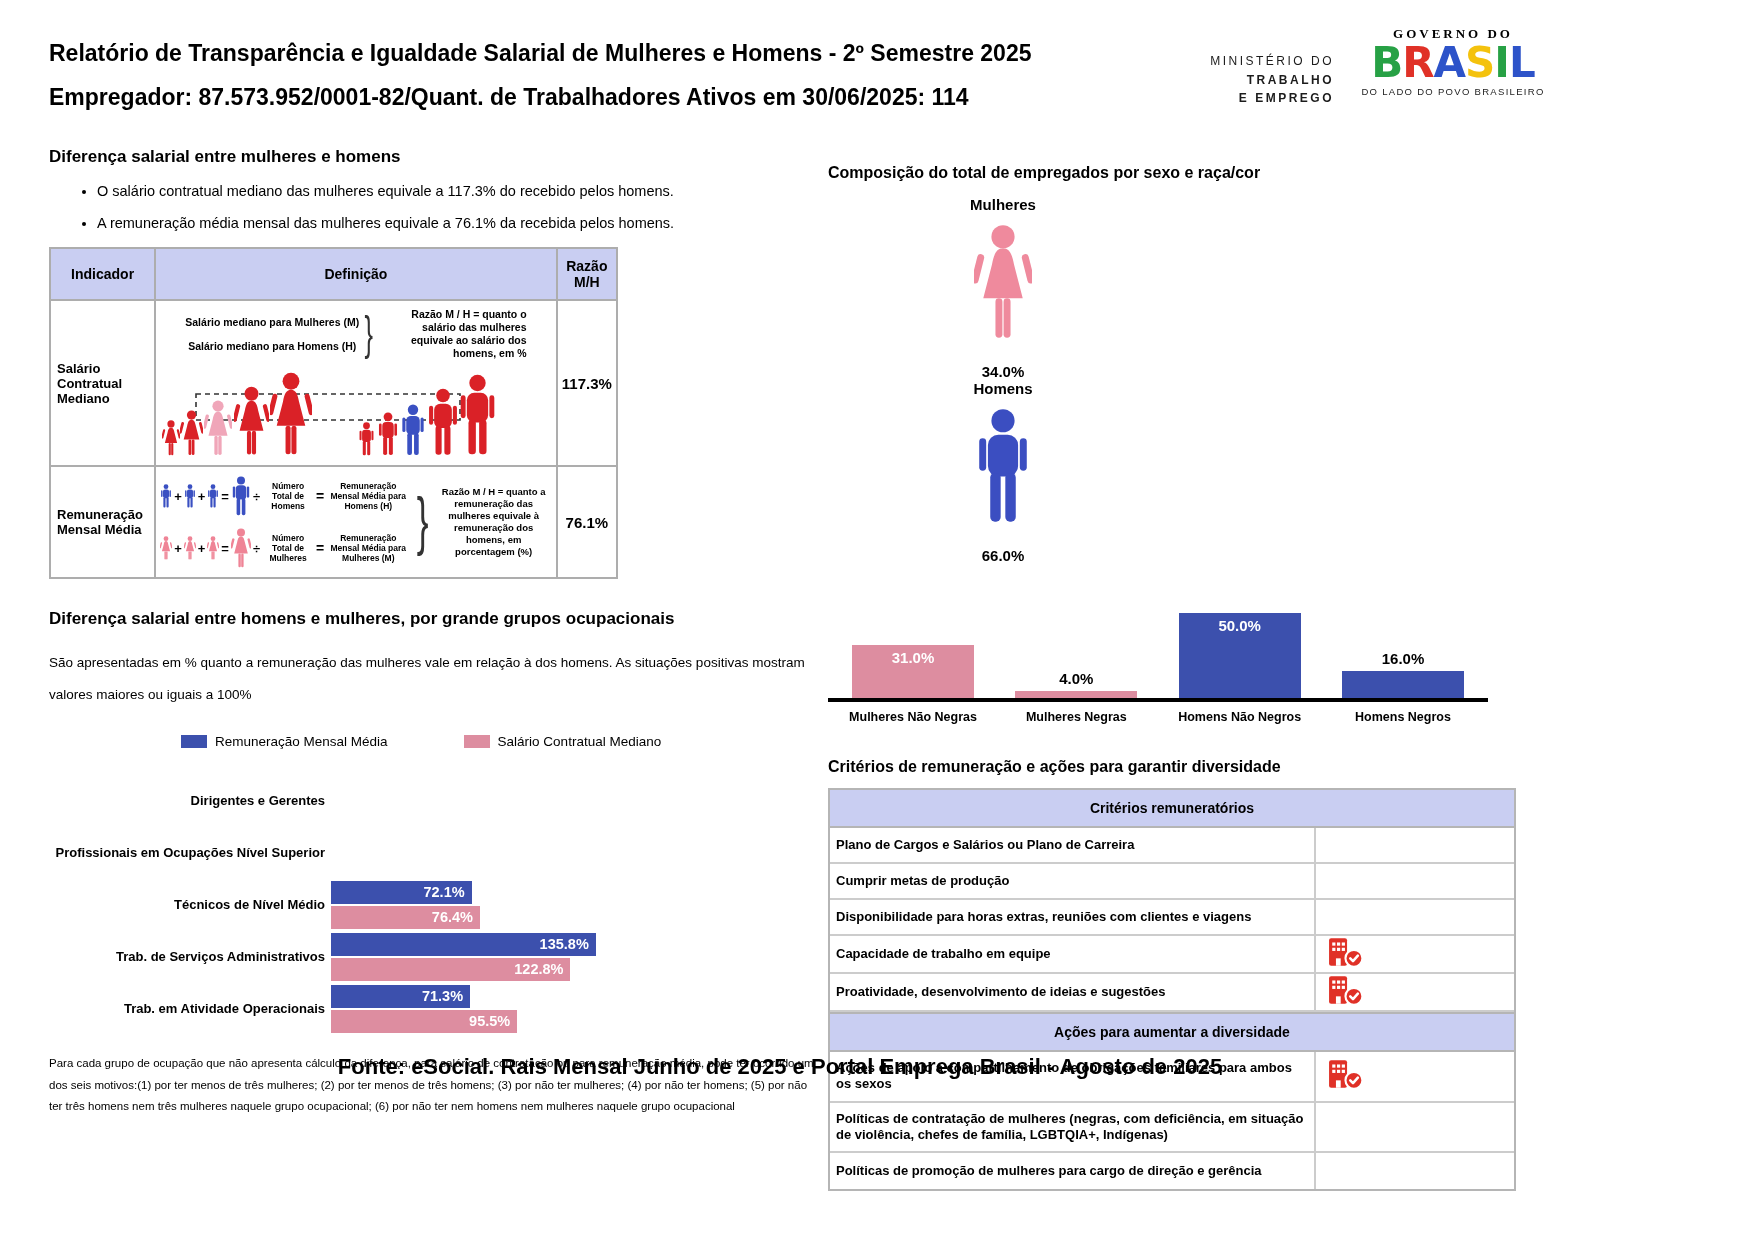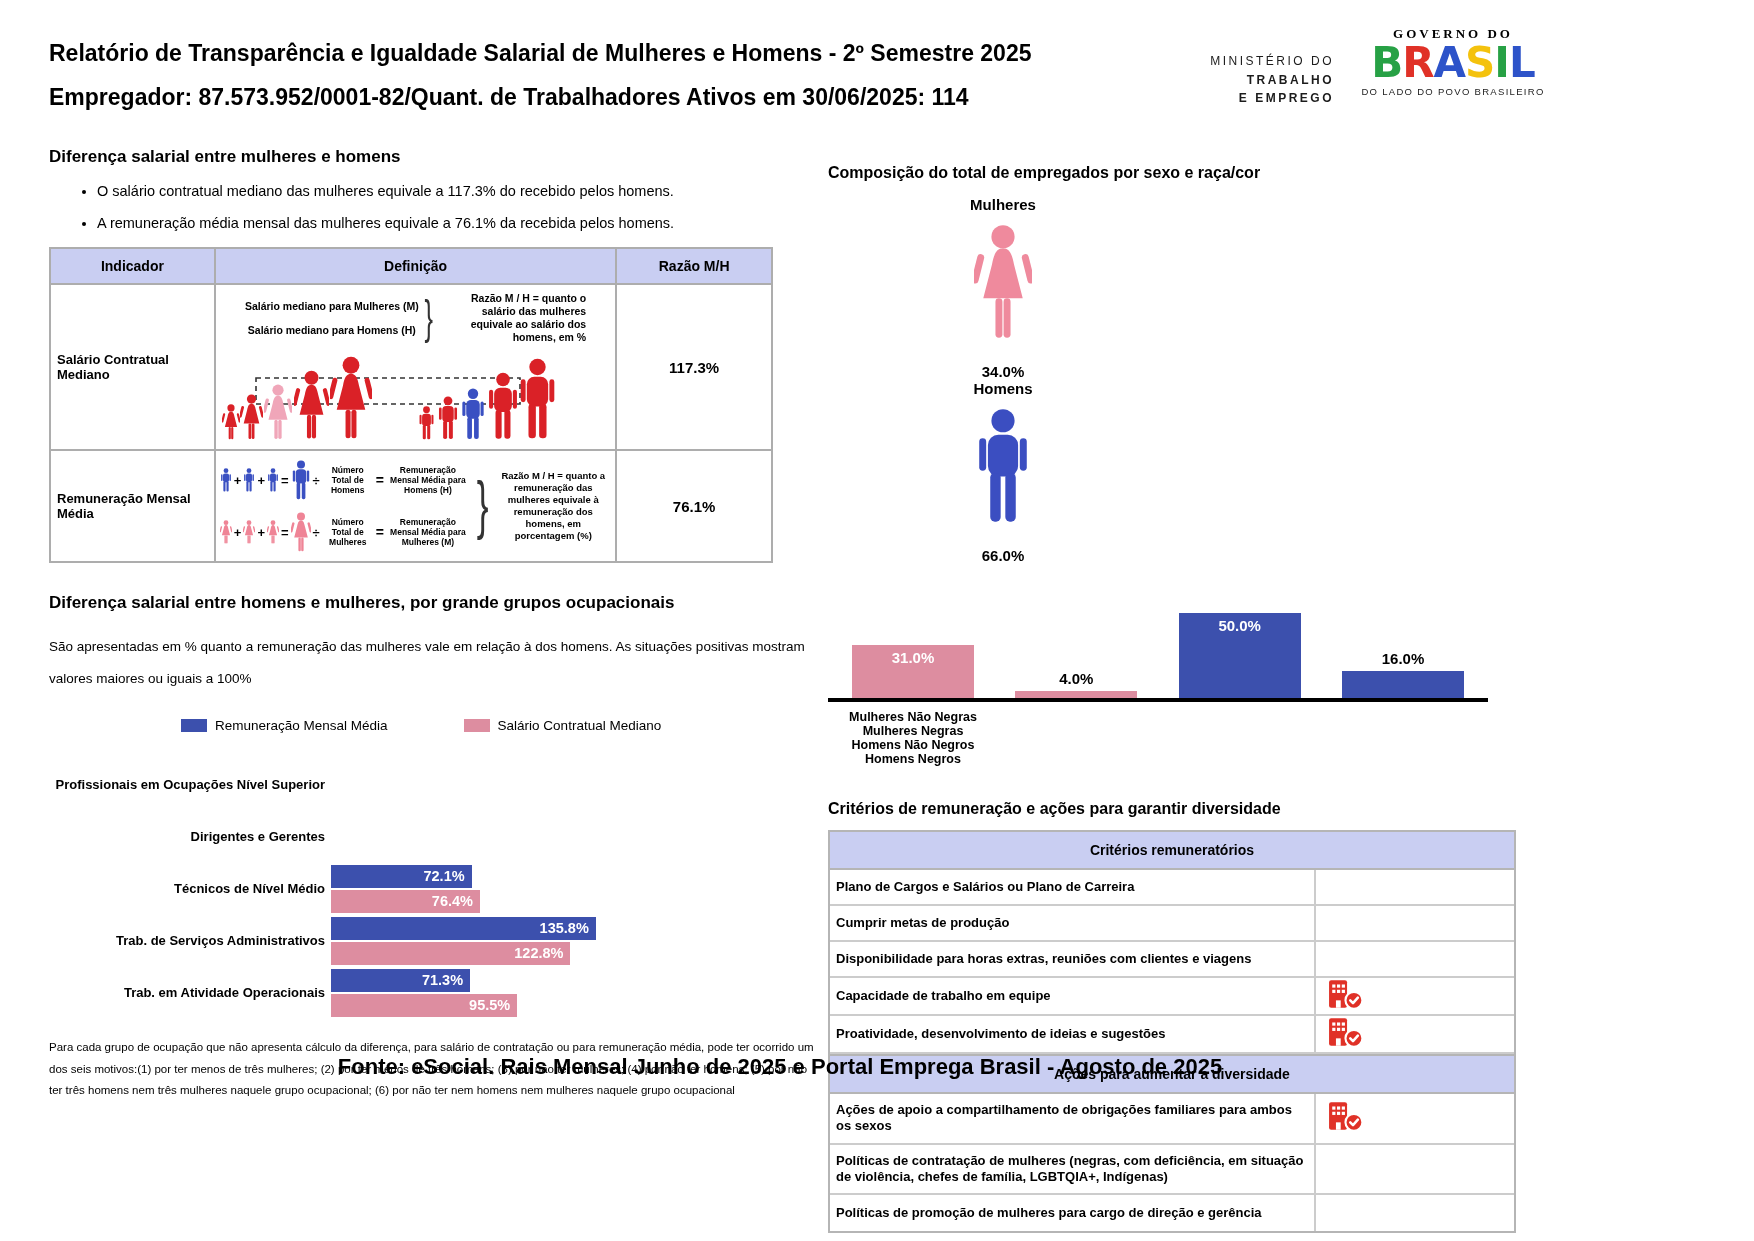--- a/index.html
+++ b/index.html
@@ -23,21 +23,21 @@
   
   .col-left  { position:absolute; left:49px;  top:147px; width:772px; }
   .col-right { position:absolute; left:828px; top:164px; width:688px; }
   h2.sec { font-size:17px; font-weight:bold; }
 
   
   ul.bullets { margin:16px 0 0 48px; list-style:disc; }
   ul.bullets li { font-size:14.5px; margin-bottom:16px; }
 
   
-  table.ind { border-collapse:collapse; width:724px; margin-top:0; }
+  table.ind { border-collapse:collapse; width:569px; margin-top:0; }
   table.ind th, table.ind td { border:2px solid #adadad; }
   table.ind th { background:#c9cef2; font-size:14px; font-weight:bold; padding:9px 4px; }
   .w-ind{width:175px;} .w-def{width:345px;} .w-ratio{width:172px;}
   td.ind-name { font-weight:bold; font-size:13px; padding:6px; vertical-align:middle; }
   td.ratio { font-weight:bold; font-size:15px; text-align:center; vertical-align:middle; }
   td.def { padding:6px 4px; vertical-align:middle; }
   tr.r1 { height:166px; } tr.r2 { height:112px; }
 
   .d1-top { display:flex; align-items:center; justify-content:center; gap:2px; }
   .d1-lines { display:flex; flex-direction:column; gap:12px; font-size:10.5px; font-weight:bold; text-align:center; }
@@ -80,21 +80,21 @@
   .picto-pct { font-weight:bold; font-size:15px; margin-top:16px; }
 
   .comp-chart { margin-top:30px; }
   .comp-bars { display:flex; justify-content:space-between; align-items:flex-end; height:108px;
                border-bottom:4px solid #000; padding:0 6px; width:660px; }
   .comp-slot { width:158px; display:flex; flex-direction:column; align-items:center; justify-content:flex-end; }
   .comp-bar { width:122px; display:flex; justify-content:center; }
   .comp-bar.pink { background:#dd8da0; } .comp-bar.blue { background:#3c50ad; }
   .lbl-in { color:#fff; font-weight:bold; font-size:15px; padding-top:4px; }
   .lbl-out { color:#000; font-weight:bold; font-size:15px; margin-bottom:4px; }
-  .comp-cats { display:flex; justify-content:space-between; width:660px; padding:0 6px; margin-top:8px;flex-direction:column; }
+  .comp-cats { display:flex; justify-content:space-between; width:660px; padding:0 6px; margin-top:8px; }
   .comp-cat { width:158px; text-align:center; font-weight:bold; font-size:12.5px; }
 
   
   .crit-title { margin-top:34px; font-size:16px; font-weight:bold; }
   .crit-table { margin-top:12px; width:688px; border:2px solid #b5b5b5; }
   .crit-head { background:#c9cef2; text-align:center; font-weight:bold; font-size:14px;
                padding:10px 4px; border-bottom:2px solid #b5b5b5; }
   .crit-row { display:flex; border-bottom:2px solid #cccccc; align-items:stretch; min-height:36px; }
   .crit-row:last-child { border-bottom:none; }
   .crit-label { flex:1; font-weight:bold; font-size:13px; padding:8px 6px; display:flex; align-items:center; line-height:1.25; }
@@ -265,24 +265,24 @@
         <span>Remuneração Mensal Média</span>
       </div>
       <div class="legend-item">
         <span class="sw sw-pink"></span>
         <span>Salário Contratual Mediano</span>
       </div>
     </div>
 
     <div class="occ-chart">
       <div class="occ-row empty">
+        <div class="occ-label">Dirigentes e Gerentes</div>
+      </div>
+      <div class="occ-row empty">
         <div class="occ-label">Profissionais em Ocupações Nível Superior</div>
-      </div>
-      <div class="occ-row empty">
-        <div class="occ-label">Dirigentes e Gerentes</div>
       </div>
       <div class="occ-row">
         <div class="occ-label">Técnicos de Nível Médio</div>
         <div class="occ-bars">
           <div class="occ-bar occ-blue" style="width: 140.595px;">
               <span>72.1%</span>
             </div>
           <div class="occ-bar occ-pink" style="width: 148.98px;">
               <span>76.4%</span>
             </div>

